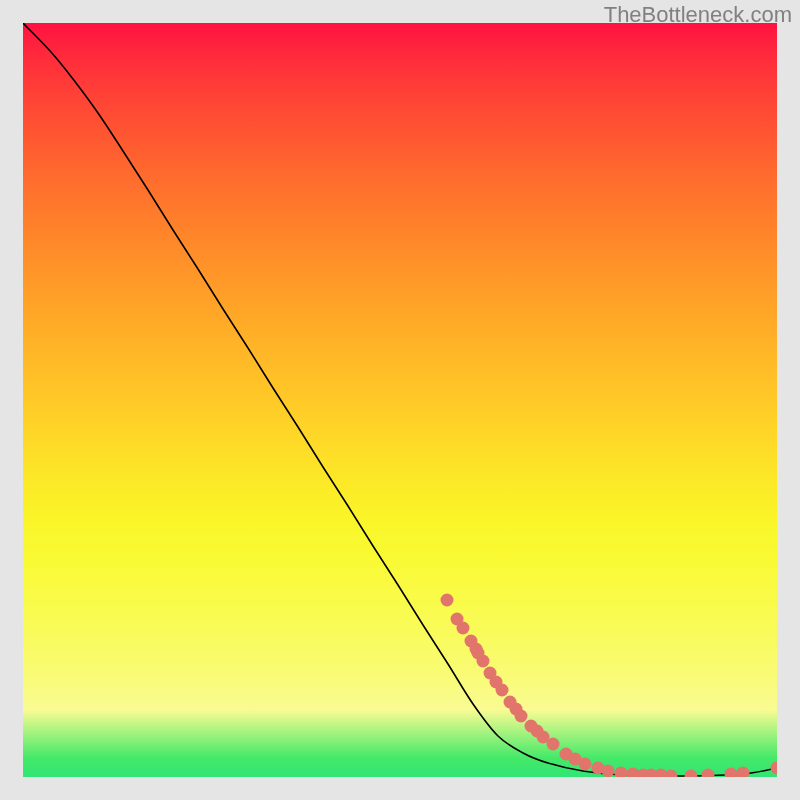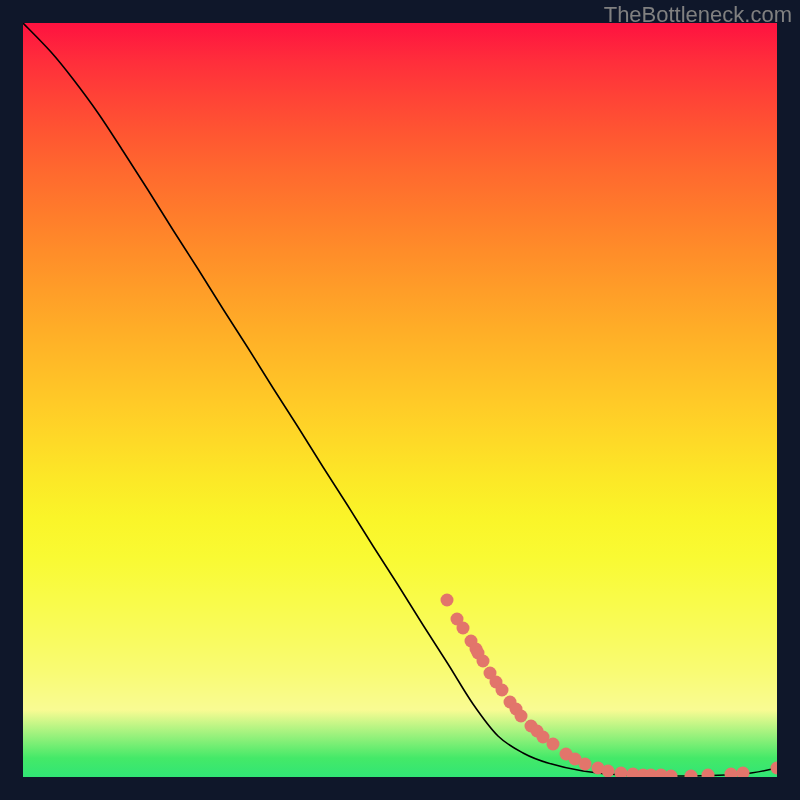--- a/index.html
+++ b/index.html
@@ -1,21 +1,21 @@
 <!DOCTYPE html>
 <html><head>
 <meta charset="utf-8">
 <style>
   * { margin: 0; padding: 0; box-sizing: border-box; }
   html, body { width: 800px; height: 800px; background: #000; overflow: hidden; }
   .container {
     width: 800px;
     height: 800px;
     position: relative;
-    background: #0f172a;
+    background: #e5e5e5;
     padding-left: 44px;
   }
   .watermark {
     position: absolute;
     top: 2px;
     right: 8px;
     font-family: Arial, sans-serif;
     font-size: 22px;
     font-weight: normal;
     color: #808080;

